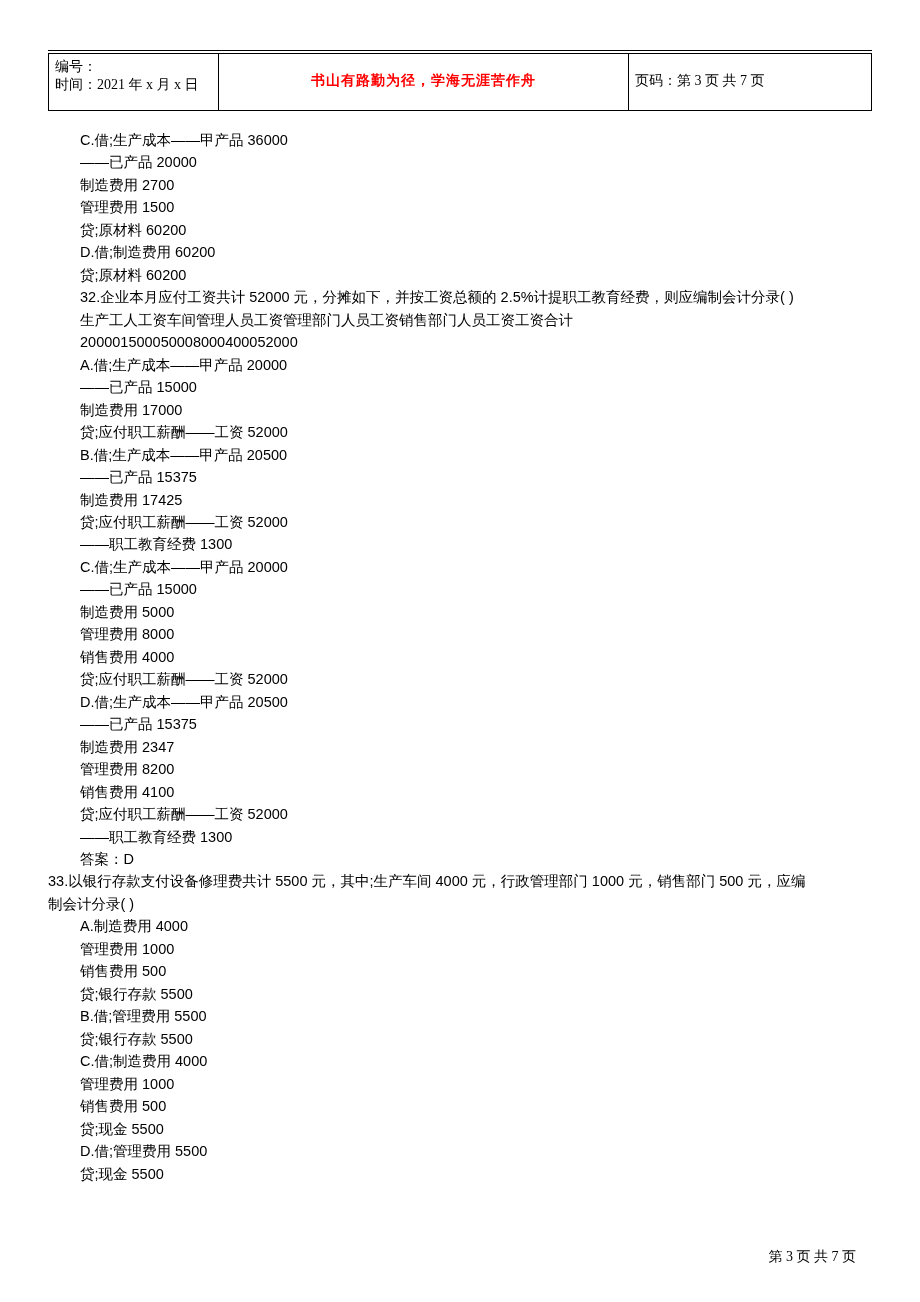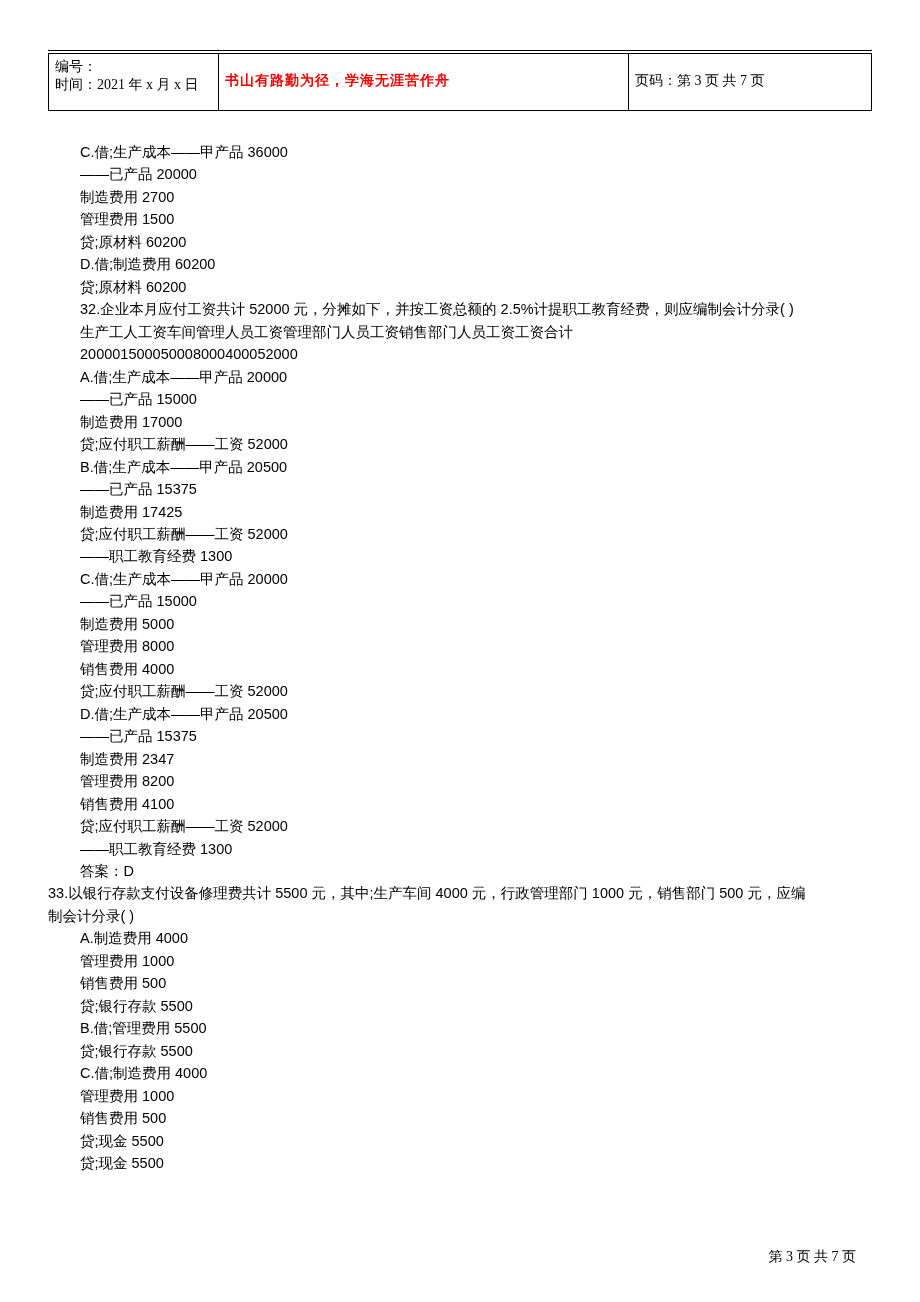--- a/index.html
+++ b/index.html
@@ -10,36 +10,36 @@
       font-family: "SimSun", "宋体", serif;
       font-size: 14px;
       color: #000;
       position: relative;
       padding: 50px 48px 0 48px;
     }
     .top-rule { border-top: 1px solid #000; margin-bottom: 2px; }
     .header-table {
       width: 100%;
       border-collapse: collapse;
-      margin-bottom: 30px;
+      margin-bottom: 18px;
     }
     .header-table td {
       border: 1px solid #000;
       padding: 4px 6px 16px 6px;
       vertical-align: top;
       font-size: 14px;
     }
     .header-left { width: 170px; }
     .header-mid {
       width: 410px;
       color: #ff0000;
       font-family: "SimSun", "宋体", serif;
       font-size: 19px;
       font-weight: bold;
-      text-align: left;
+      text-align: center;
       padding-top: 18px !important;
       letter-spacing: 1px;
     }
     .header-right {
       text-align: left;
       padding-top: 18px !important;
     }
     .content {
       font-size: 14.5px;
       line-height: 1.55;
@@ -117,17 +117,18 @@
       <p>A.制造费用 4000</p>
       <p>管理费用 1000</p>
       <p>销售费用 500</p>
       <p>贷;银行存款 5500</p>
       <p>B.借;管理费用 5500</p>
       <p>贷;银行存款 5500</p>
       <p>C.借;制造费用 4000</p>
       <p>管理费用 1000</p>
       <p>销售费用 500</p>
       <p>贷;现金 5500</p>
+      <p>D.借;管理费用 5500</p>
       <p>贷;现金 5500</p>
     </div>
 </div>
 
 <div class="footer">第 3 页 共 7 页</div>
 
 </body></html>

